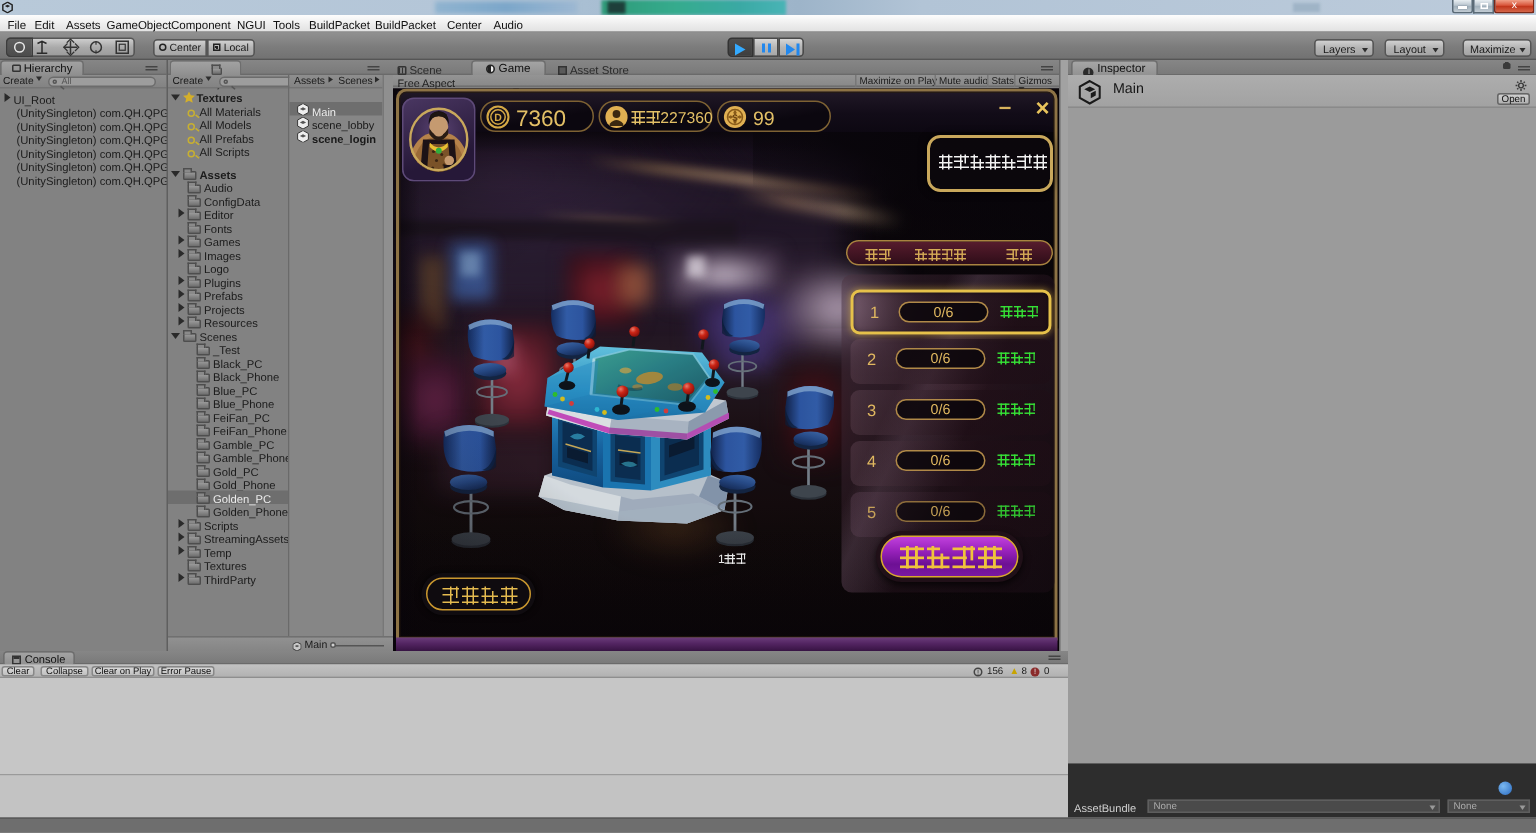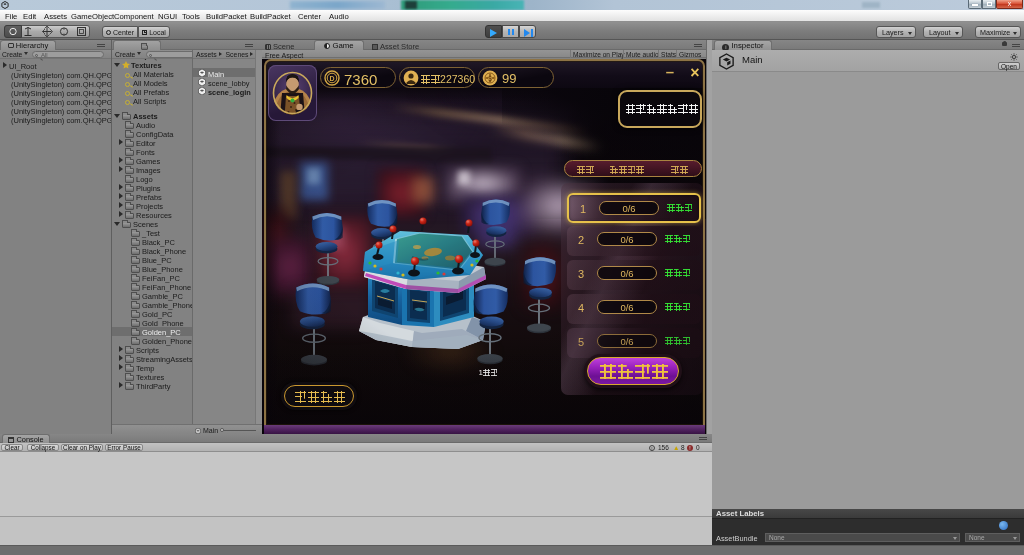--- a/index.html
+++ b/index.html
@@ -582,20 +582,19 @@
         <span class="abs" style="left:32px;top:0;font-size:6.5px;color:#222;">8</span>
       <span class="abs" style="left:38px;top:0.5px;width:6px;height:6px;border-radius:50%;background:#8a2a2a;color:#eee;font-size:5px;text-align:center;line-height:6px;">!</span>
       <span class="abs" style="left:47px;top:0;font-size:6.5px;color:#222;">0</span>
     </div>
   </div>
   <div class="abs" style="left:0;top:82px;width:712px;height:1px;background:#9a9a9a;"></div>
   <div class="abs" style="left:0;top:83px;width:712px;height:28px;background:#c3c3c3;"></div>
 </div>
 
 <div class="abs" style="left:712px;top:509px;width:312px;height:36px;background:#2d2d2d;">
-  <div class="abs" style="left:0;top:0;width:312px;height:10px;background:linear-gradient(#484848,#3a3a3a);border-bottom:1px solid #222;font-size:7.8px;font-weight:bold;color:#dedede;line-height:10px;padding-left:4px;">Asset Labels</div>
   <div class="abs" style="left:287px;top:12px;width:9px;height:9px;background:radial-gradient(circle at 35% 35%,#7ab8f0,#2a6ac0);border-radius:50%;"></div>
   <div class="abs" style="left:4px;top:25px;font-size:7.4px;color:#cfcfcf;">AssetBundle</div>
   <div class="abs" style="left:53px;top:24px;width:195px;height:9px;background:#4a4a4a;border:1px solid #5e5e5e;font-size:6.5px;color:#aaa;line-height:8px;padding-left:3px;">None <span class="dd" style="position:absolute;right:2px;top:3px;border-top-color:#999;"></span></div>
   <div class="abs" style="left:253px;top:24px;width:55px;height:9px;background:#4a4a4a;border:1px solid #5e5e5e;font-size:6.5px;color:#aaa;line-height:8px;padding-left:3px;">None <span class="dd" style="position:absolute;right:2px;top:3px;border-top-color:#999;"></span></div>
 </div>
 
 <div class="abs" style="left:0;top:545px;width:1024px;height:10px;background:#6e6e6e;border-top:1px solid #5a5a5a;"></div>
 
 </body></html>

